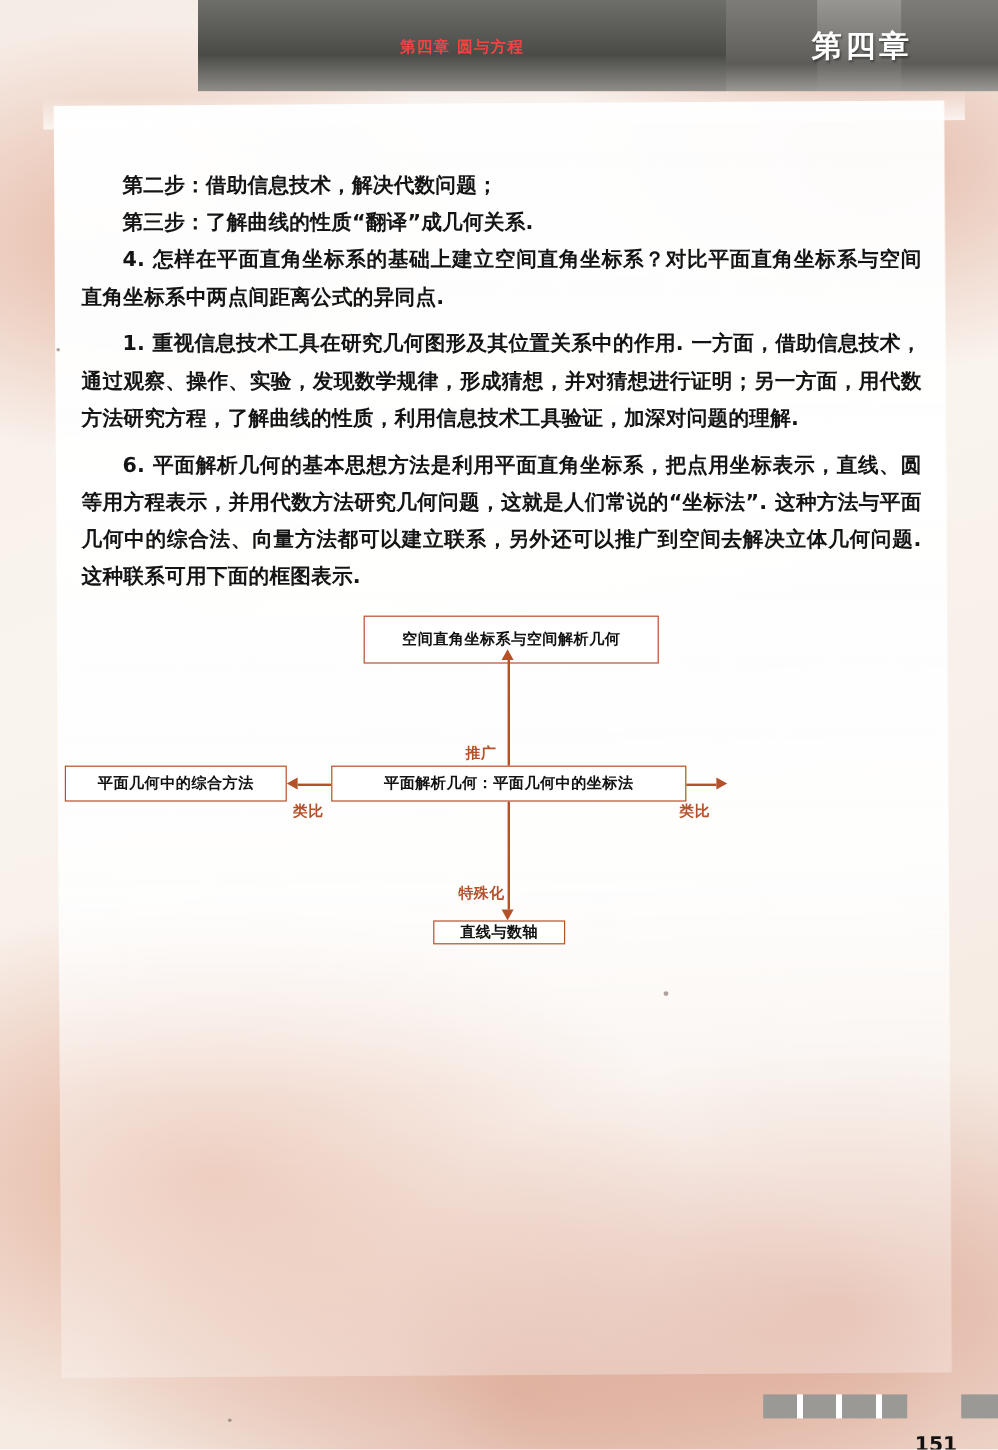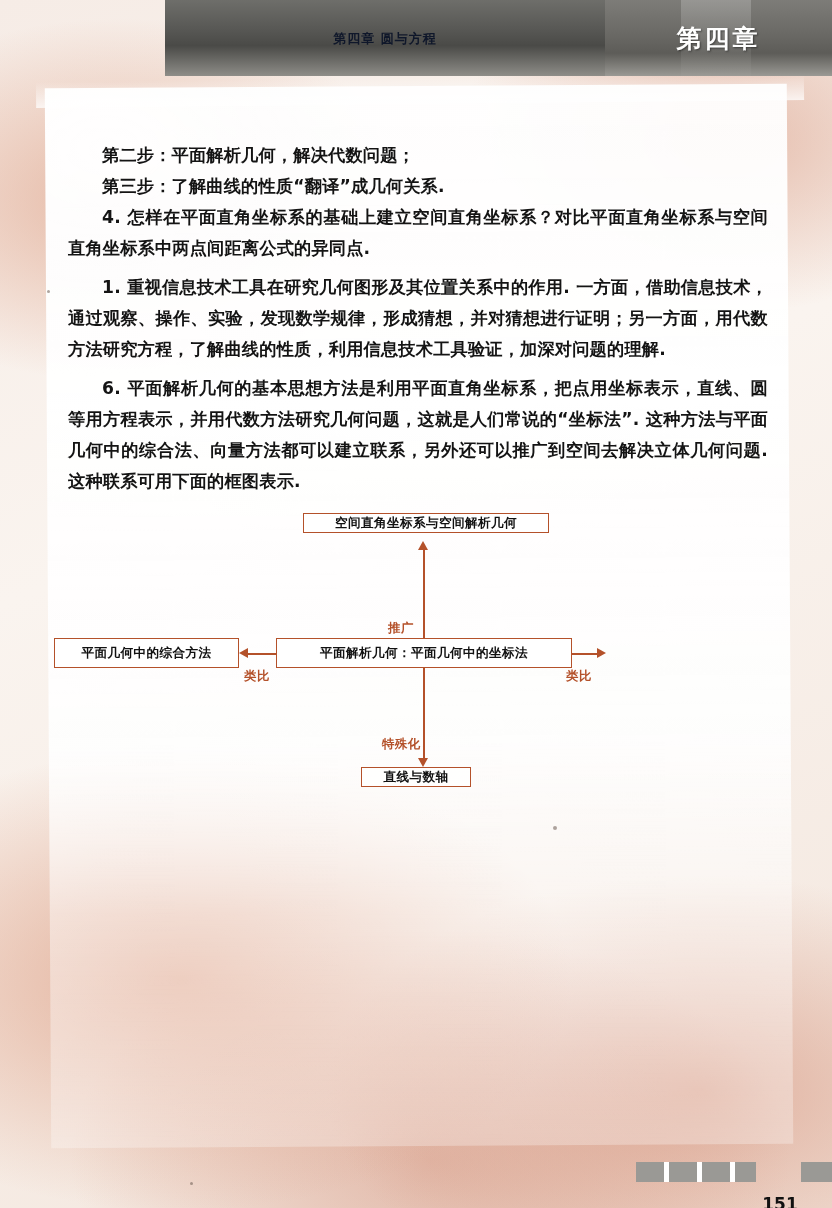--- a/index.html
+++ b/index.html
@@ -56,21 +56,21 @@
     position: absolute;
     left: 0; top: 0;
     width: 440px; height: 76px;
     background: linear-gradient(180deg, #6e6e6a 0%, #585855 38%, #4a4a47 60%, #8e8d88 100%);
   }
   .header-left-title {
     position: absolute;
     left: 0; top: 30px;
     width: 440px;
     text-align: center;
-    color: #0f172a;
+    color: #ef4444;
     font-size: 13px;
     font-weight: bold;
     letter-spacing: 1px;
     font-family: "DejaVu Sans", sans-serif;
   }
   .header-right {
     position: absolute;
     left: 440px; top: 0;
     width: 227px; height: 76px;
     background: linear-gradient(180deg, #7d7c78 0%, #6a6965 45%, #5d5c58 70%, #9a9994 100%);
@@ -129,21 +129,21 @@
     color: #111111;
     font-size: 12.6px;
     font-weight: bold;
     display: flex;
     align-items: center;
     justify-content: center;
     box-sizing: border-box;
     white-space: nowrap;
     letter-spacing: 0.4px;
   }
-  .node-top   { left: 255px; top: 8px;   width: 246px; height: 20px; }
+  .node-top   { left: 255px; top: 8px;   width: 246px; height: 40px; }
   .node-mid   { left: 228px; top: 133px; width: 296px; height: 30px; }
   .node-left  { left: 6px;   top: 133px; width: 185px; height: 30px; }
   .node-right { left: 558px; top: 133px; width: 178px; height: 30px; }
   .node-bottom{ left: 313px; top: 262px; width: 110px; height: 20px; }
 
   .vline {
     position: absolute;
     width: 1.6px;
     background: #b4512a;
   }
@@ -236,21 +236,21 @@
 
 <div class="header">
   <div class="header-left"></div>
   <div class="header-right"></div>
   <div class="header-glow"></div>
   <div class="header-left-title">第四章  圆与方程</div>
   <div class="header-right-title">第四章</div>
 </div>
 
 <div class="content">
-  <p class="body indent tight">第二步：平面解析几何，解决代数问题；</p>
+  <p class="body indent tight">第二步：借助信息技术，解决代数问题；</p>
   <p class="body indent tight">第三步：了解曲线的性质“翻译”成几何关系.</p>
   <p class="body indent">4. 怎样在平面直角坐标系的基础上建立空间直角坐标系？对比平面直角坐标系与空间直角坐标系中两点间距离公式的异同点.</p>
   <div class="gap-sm"></div>
   <p class="body indent">1. 重视信息技术工具在研究几何图形及其位置关系中的作用. 一方面，借助信息技术，通过观察、操作、实验，发现数学规律，形成猜想，并对猜想进行证明；另一方面，用代数方法研究方程，了解曲线的性质，利用信息技术工具验证，加深对问题的理解.</p>
   <div class="gap-sm"></div>
   <p class="body indent">6. 平面解析几何的基本思想方法是利用平面直角坐标系，把点用坐标表示，直线、圆等用方程表示，并用代数方法研究几何问题，这就是人们常说的“坐标法”. 这种方法与平面几何中的综合法、向量方法都可以建立联系，另外还可以推广到空间去解决立体几何问题. 这种联系可用下面的框图表示.</p>
 </div>
 
 <div class="diagram">
 

